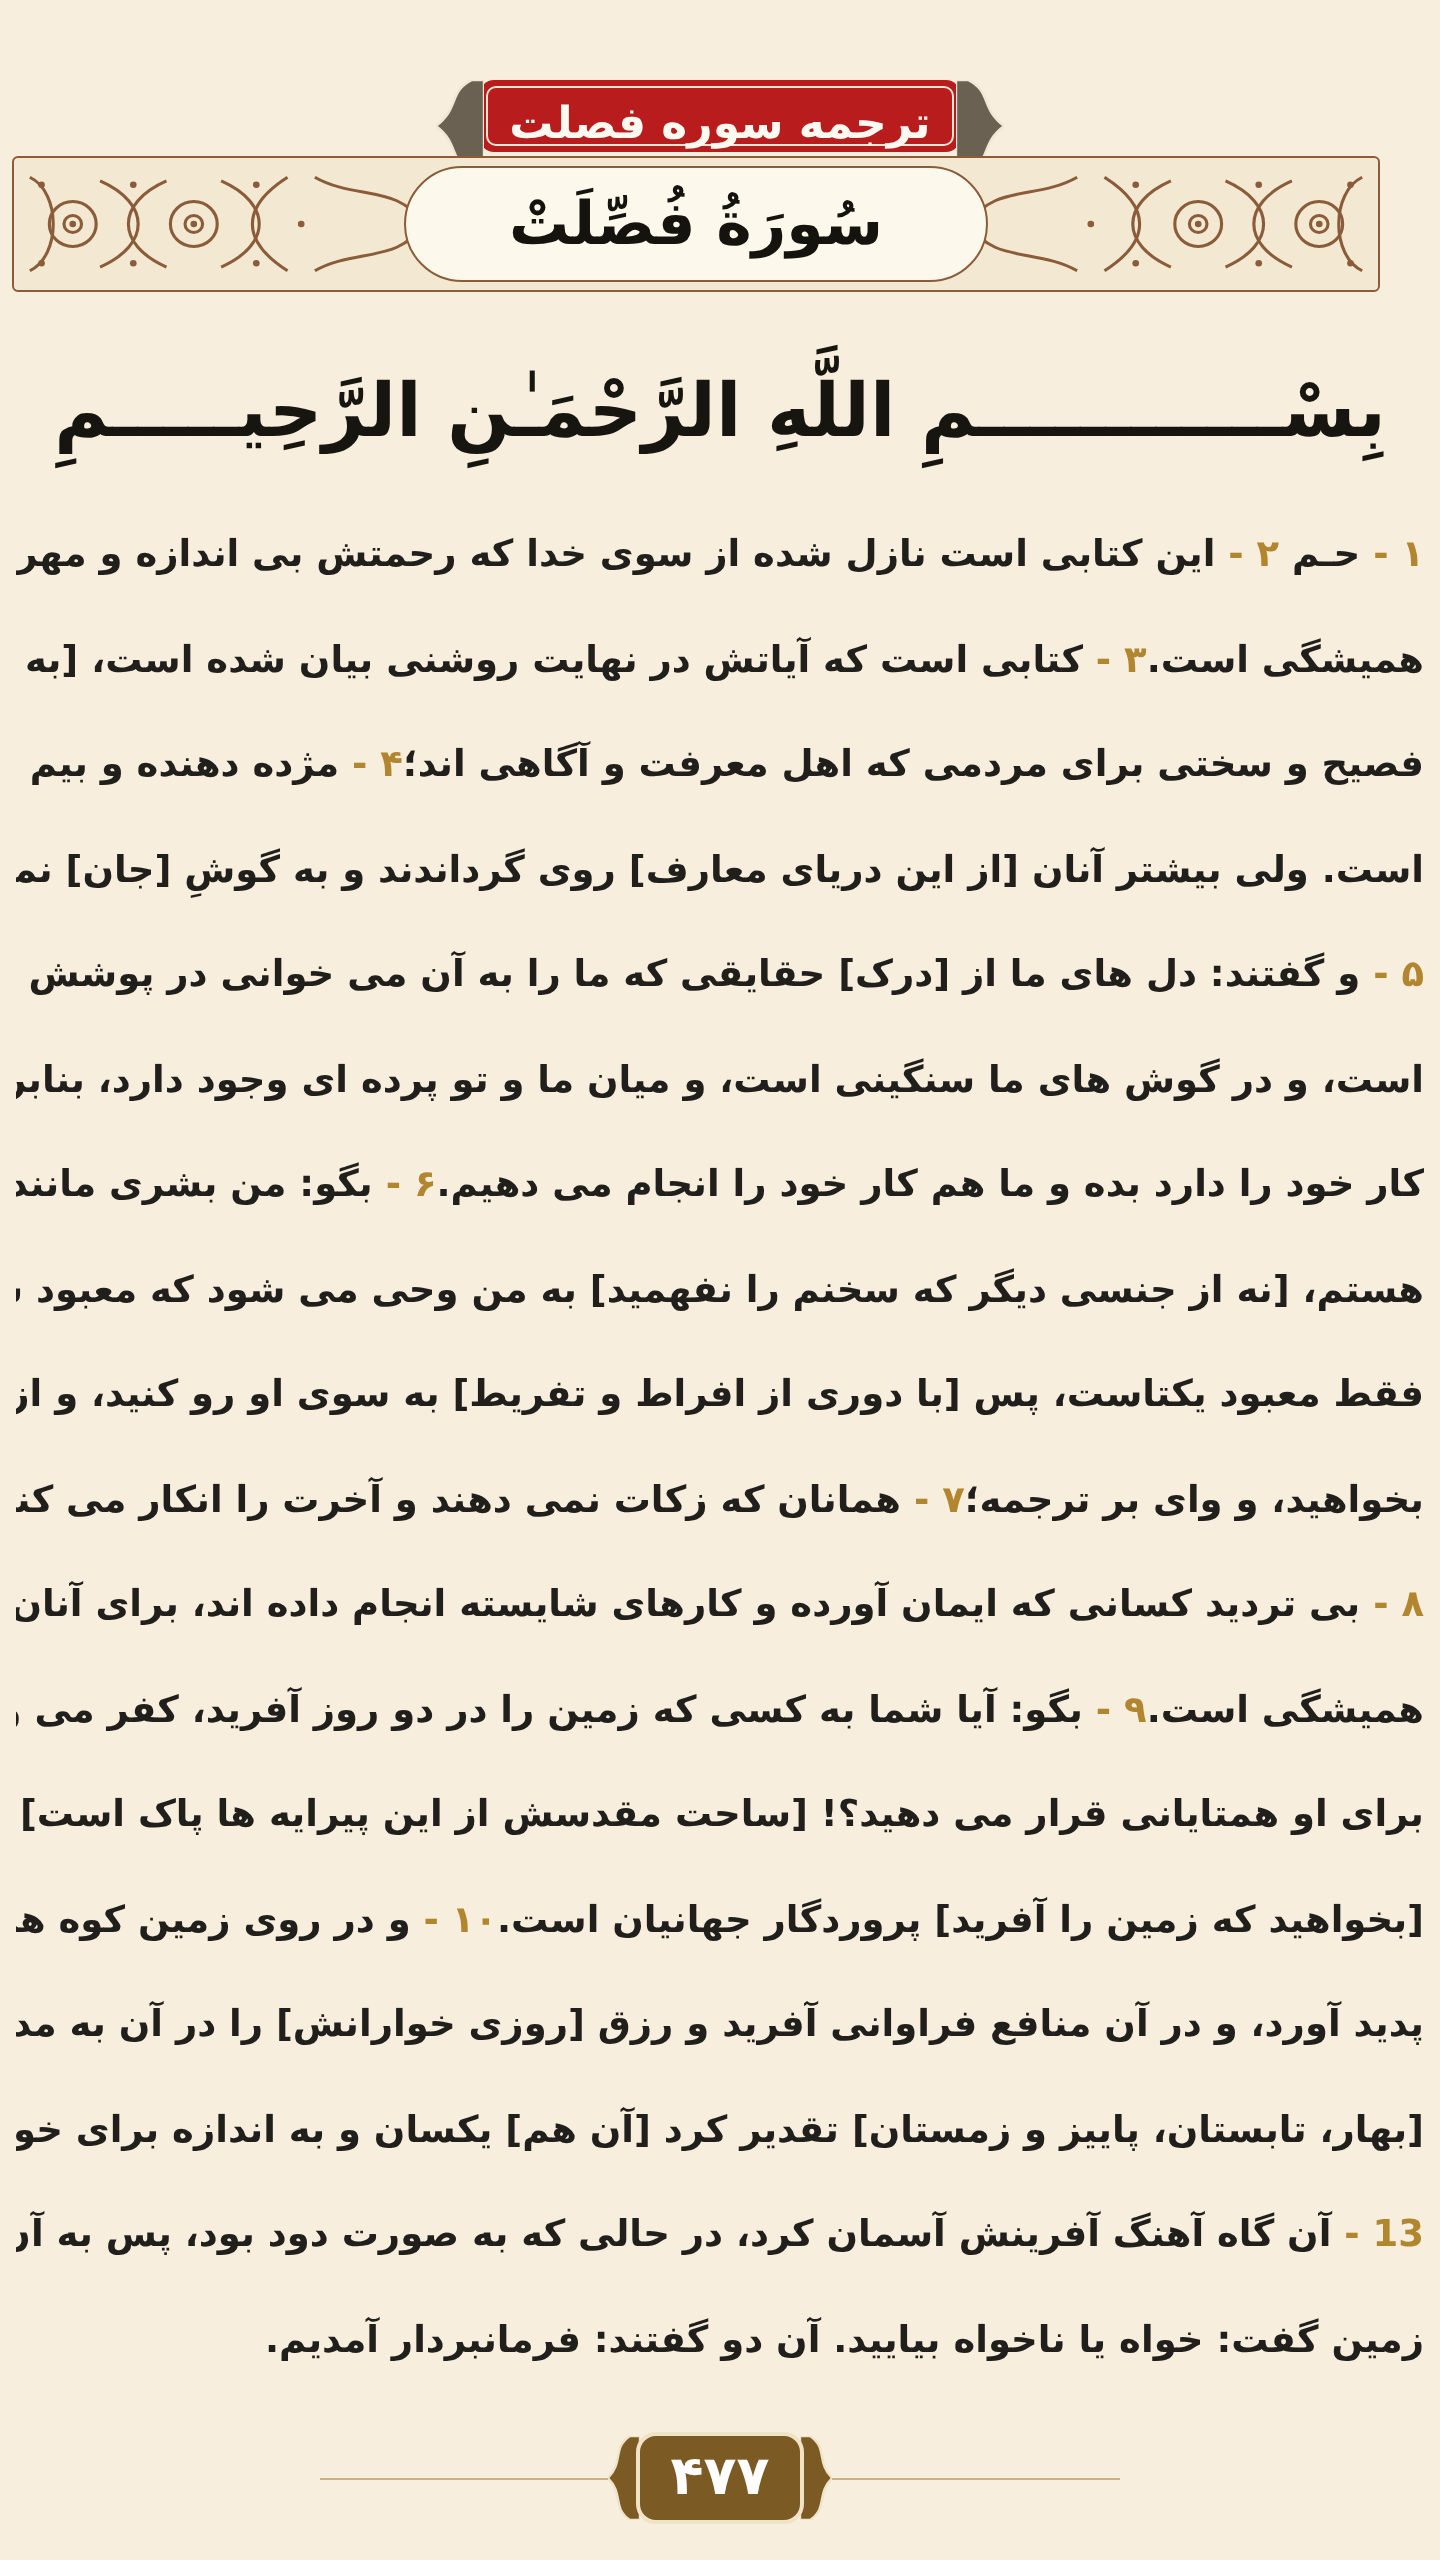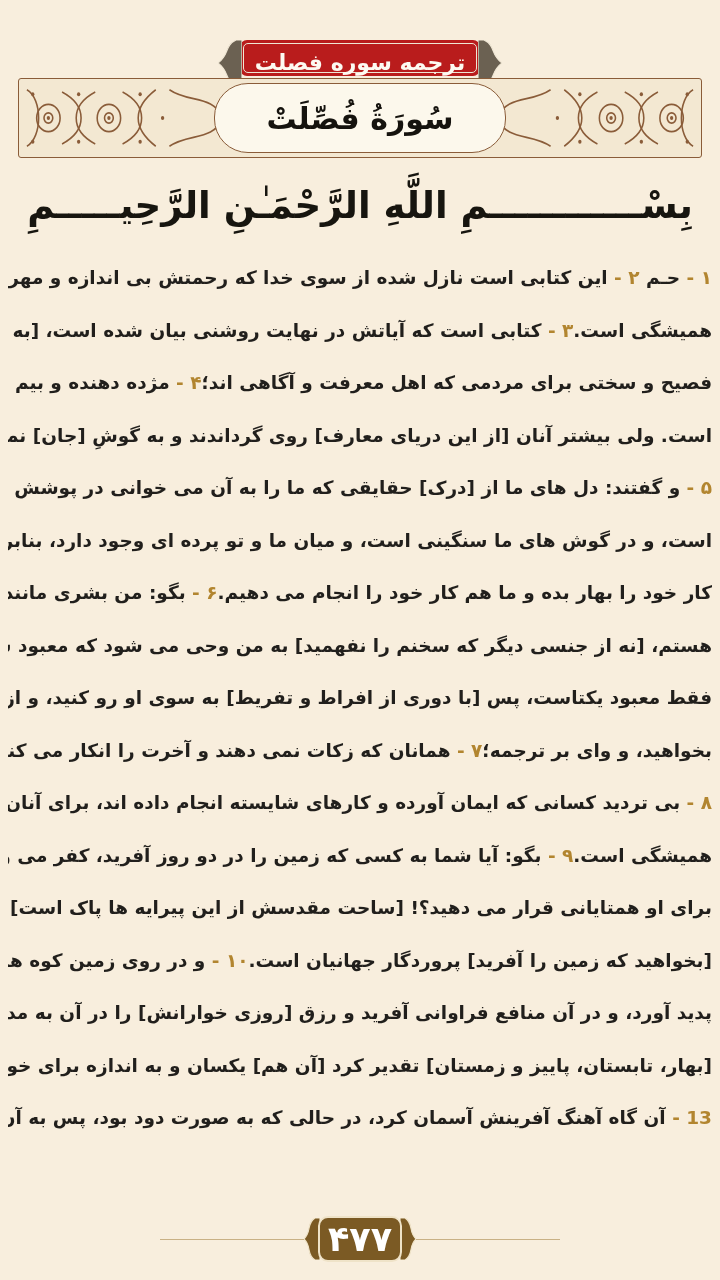--- a/index.html
+++ b/index.html
@@ -11,21 +11,21 @@
   
   .banner{position:absolute;top:12px;left:50%;transform:translateX(-50%);
     width:240px;height:36px;background:#b91c1c;border-radius:7px;margin-top:28px;}
   .banner-inner{position:absolute;inset:3px;border:1.3px solid #efe6d4;border-radius:5px;}
   .banner-label{position:absolute;inset:0;color:#fdfaf2;font-size:22px;font-weight:bold;
     text-align:center;line-height:45px;direction:rtl;}
   .banner-tip{position:absolute;top:0;width:24px;height:46px;}
   .banner-tip.right{right:-22px;}
   .banner-tip.left{left:-22px;transform:scaleX(-1);}
   
-  .frame{position:absolute;top:78px;left:18px;width:684px;height:80px;box-sizing:border-box;
+  .frame{position:absolute;top:78px;left:6px;width:684px;height:68px;box-sizing:border-box;
     background:#f3e8d2;border:1.5px solid #8a5c39;border-radius:3px;
     display:flex;align-items:stretch;padding:4px;}
   .orn{width:205px;height:100%;flex:0 0 auto;}
   .orn.mirror{transform:scaleX(-1);}
   .title-pill{flex:1;background:#fcf8ec;border:1.3px solid #8a5c39;border-radius:34px;
     margin:0 -14px;z-index:2;display:flex;align-items:center;justify-content:center;}
   .surah-title{font-size:30px;font-weight:bold;color:#15130e;direction:rtl;}
   
   .bismillah{position:absolute;top:170px;left:0;width:100%;height:72px;
     text-align:center;font-size:37px;font-weight:bold;color:#17150f;direction:rtl;line-height:72px;}
@@ -35,21 +35,21 @@
     text-align:justify;text-align-last:justify;text-justify:inter-word;
     overflow:hidden;white-space:nowrap;}
   .line.last{text-align:right;text-align-last:right;}
   .vn{color:#b2852f;}
   
   .footer-rule{position:absolute;top:1239px;left:160px;width:400px;height:0;
     border-top:1.5px solid #c9b185;}
   .badge{position:absolute;top:1216px;left:50%;transform:translateX(-50%);
     width:84px;height:46px;background:#7b5a24;border:2px solid #efe3c8;border-radius:10px;
     box-sizing:border-box;z-index:2;}
-  .badge-num{position:absolute;inset:0;color:#ffffff;font-size:35px;font-weight:bold;
+  .badge-num{position:absolute;inset:0;color:#ffffff;font-size:27px;font-weight:bold;
     text-align:center;line-height:42px;direction:rtl;}
   .badge-tip{position:absolute;top:1218px;width:16px;height:42px;z-index:2;}
   .badge-tip.right{left:calc(50% + 40px);}
   .badge-tip.left{left:calc(50% - 56px);transform:scaleX(-1);}
 </style>
 </head>
 <body>
 
 <div id="page">
 
@@ -122,31 +122,32 @@
 
   <div class="bismillah">بِسْــــــــــــمِ اللَّهِ الرَّحْمَـٰنِ الرَّحِيـــــمِ</div>
 
   <div class="body-text">
       <div class="line"><span class="vn">۱ - </span><span class="txt">حـم </span><span class="vn">۲ - </span><span class="txt">این کتابی است نازل شده از سوی خدا که رحمتش بی اندازه و مهربانی اش</span></div>
       <div class="line"><span class="txt">همیشگی است.</span><span class="vn">۳ - </span><span class="txt">کتابی است که آیاتش در نهایت روشنی بیان شده است، [به زبانی]</span></div>
       <div class="line"><span class="txt">فصیح و سختی برای مردمی که اهل معرفت و آگاهی اند؛</span><span class="vn">۴ - </span><span class="txt">مژده دهنده و بیم دهنده</span></div>
       <div class="line"><span class="txt">است. ولی بیشتر آنان [از این دریای معارف] روی گرداندند و به گوشِ [جان] نمی شنوند.</span></div>
       <div class="line"><span class="vn">۵ - </span><span class="txt">و گفتند: دل های ما از [درک] حقایقی که ما را به آن می خوانی در پوشش های سختی</span></div>
       <div class="line"><span class="txt">است، و در گوش های ما سنگینی است، و میان ما و تو پرده ای وجود دارد، بنابراین تو</span></div>
-      <div class="line"><span class="txt">کار خود را بهار بده و ما هم کار خود را انجام می دهیم.</span><span class="vn">۶ - </span><span class="txt">بگو: من بشری مانند شما</span></div>
+      <div class="line"><span class="txt">کار خود را دارد بده و ما هم کار خود را انجام می دهیم.</span><span class="vn">۶ - </span><span class="txt">بگو: من بشری مانند شما</span></div>
       <div class="line"><span class="txt">هستم، [نه از جنسی دیگر که سخنم را نفهمید] به من وحی می شود که معبود شما</span></div>
       <div class="line"><span class="txt">فقط معبود یکتاست، پس [با دوری از افراط و تفریط] به سوی او رو کنید، و از او آمرزش</span></div>
       <div class="line"><span class="txt">بخواهید، و وای بر ترجمه؛</span><span class="vn">۷ - </span><span class="txt">همانان که زکات نمی دهند و آخرت را انکار می کنند.</span></div>
       <div class="line"><span class="vn">۸ - </span><span class="txt">بی تردید کسانی که ایمان آورده و کارهای شایسته انجام داده اند، برای آنان پاداشی</span></div>
       <div class="line"><span class="txt">همیشگی است.</span><span class="vn">۹ - </span><span class="txt">بگو: آیا شما به کسی که زمین را در دو روز آفرید، کفر می ورزید، و</span></div>
       <div class="line"><span class="txt">برای او همتایانی قرار می دهید؟! [ساحت مقدسش از این پیرایه ها پاک است] آن</span></div>
       <div class="line"><span class="txt">[بخواهید که زمین را آفرید] پروردگار جهانیان است.</span><span class="vn">۱۰ - </span><span class="txt">و در روی زمین کوه های استواری</span></div>
       <div class="line"><span class="txt">پدید آورد، و در آن منافع فراوانی آفرید و رزق [روزی خوارانش] را در آن به مدت چهار دوره</span></div>
       <div class="line"><span class="txt">[بهار، تابستان، پاییز و زمستان] تقدیر کرد [آن هم] یکسان و به اندازه برای خواهندگان.</span></div>
       <div class="line"><span class="vn">13 - </span><span class="txt">آن گاه آهنگ آفرینش آسمان کرد، در حالی که به صورت دود بود، پس به آن و به</span></div>
+      <div class="line last"><span class="txt">زمین گفت: خواه یا ناخواه بیایید. آن دو گفتند: فرمانبردار آمدیم.</span></div>
     </div>
 
   <div class="footer-rule"></div>
   <svg class="badge-tip left" viewBox="0 0 16 42">
     <path d="M0,0 L5,0 C14,6 8,13 16,21 C8,29 14,36 5,42 L0,42 Z" fill="#7b5a24" stroke="#efe3c8" stroke-width="1.2"></path>
   </svg>
   <svg class="badge-tip right" viewBox="0 0 16 42">
     <path d="M0,0 L5,0 C14,6 8,13 16,21 C8,29 14,36 5,42 L0,42 Z" fill="#7b5a24" stroke="#efe3c8" stroke-width="1.2"></path>
   </svg>
   <div class="badge">

